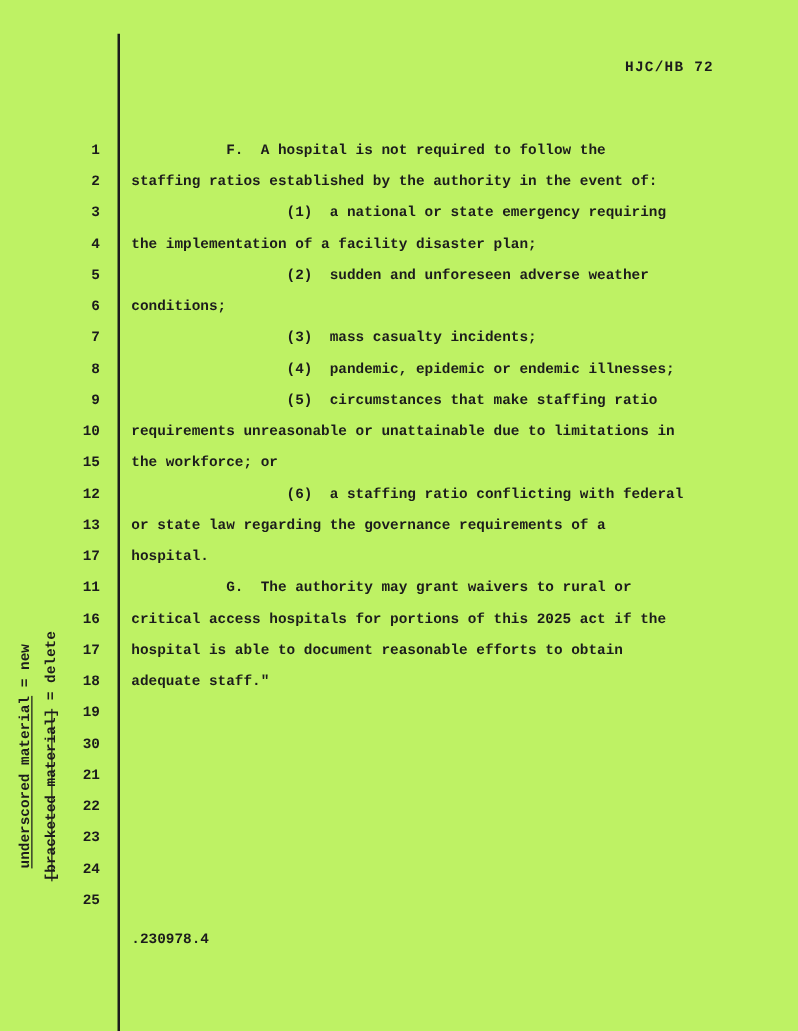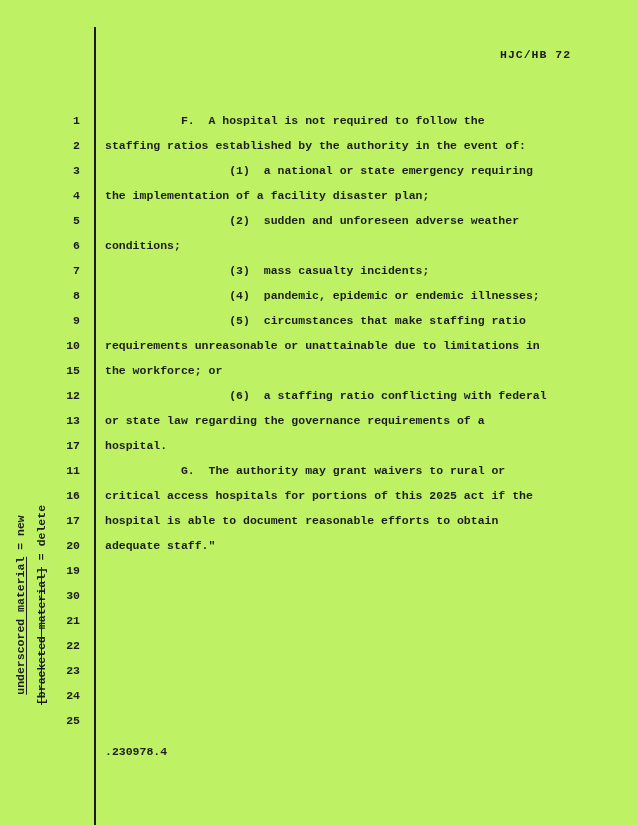--- a/index.html
+++ b/index.html
@@ -115,21 +115,21 @@
       <div>8</div>
       <div>9</div>
       <div>10</div>
       <div>15</div>
       <div>12</div>
       <div>13</div>
       <div>17</div>
       <div>11</div>
       <div>16</div>
       <div>17</div>
-      <div>20</div>
+      <div>18</div>
       <div>19</div>
       <div>30</div>
       <div>21</div>
       <div>22</div>
       <div>23</div>
       <div>24</div>
       <div>25</div>
     </div>
 
   <div class="body-text"><div>           F.  A hospital is not required to follow the</div><div>staffing ratios established by the authority in the event of:</div><div>                  (1)  a national or state emergency requiring</div><div>the implementation of a facility disaster plan;</div><div>                  (2)  sudden and unforeseen adverse weather</div><div>conditions;</div><div>                  (3)  mass casualty incidents;</div><div>                  (4)  pandemic, epidemic or endemic illnesses;</div><div>                  (5)  circumstances that make staffing ratio</div><div>requirements unreasonable or unattainable due to limitations in</div><div>the workforce; or</div><div>                  (6)  a staffing ratio conflicting with federal</div><div>or state law regarding the governance requirements of a</div><div>hospital.</div><div>           G.  The authority may grant waivers to rural or</div><div>critical access hospitals for portions of this 2025 act if the</div><div>hospital is able to document reasonable efforts to obtain</div><div>adequate staff."</div></div>

